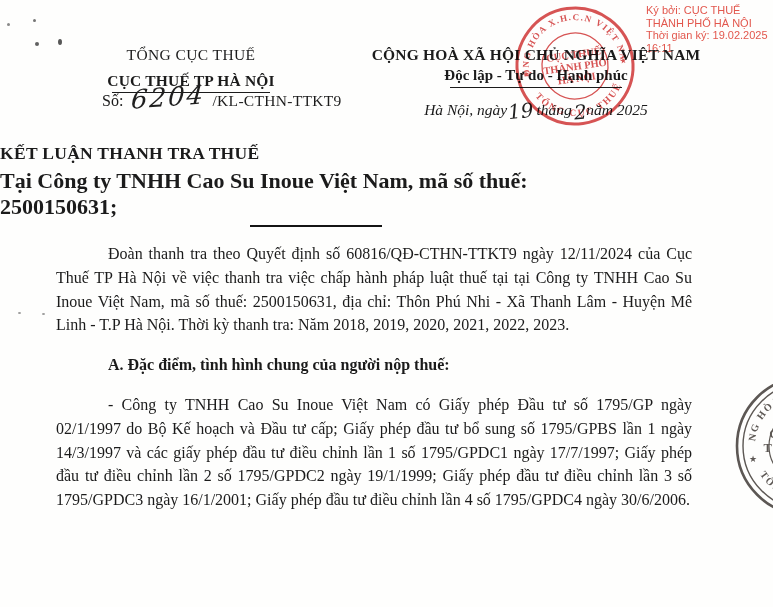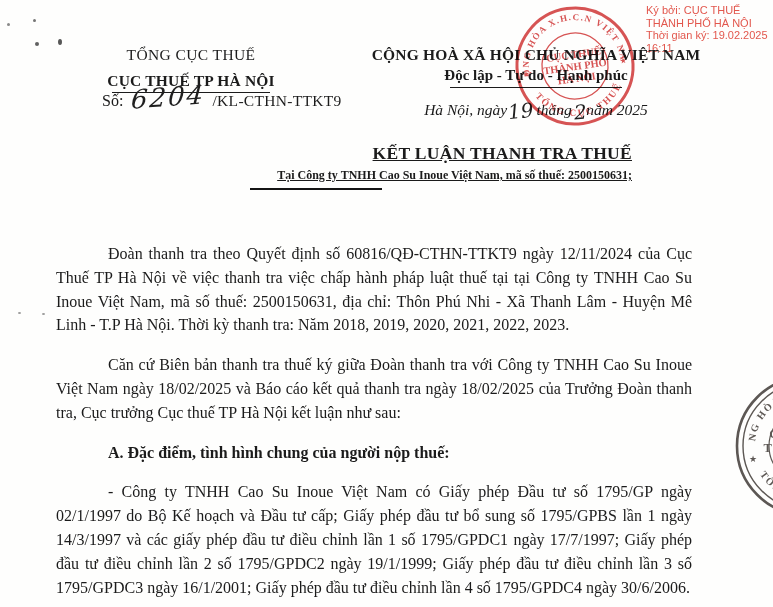--- a/index.html
+++ b/index.html
@@ -34,23 +34,23 @@
   .hright .l1{font-size:15.5px;font-weight:bold;letter-spacing:.2px;}
   .hright .l2{font-size:15px;font-weight:bold;margin-top:3px;}
   .hright .rule{width:172px;margin:3px auto 0;border-top:1.6px solid #1b1b1b;}
   .dateline{margin-top:13px;font-style:italic;font-size:15.5px;white-space:nowrap;}
   .hw-day{display:inline-block;font-size:20px;line-height:14px;margin:0 -1px 0 -3px;
           transform:rotate(-6deg);vertical-align:-3px;}
   .hw-month{display:inline-block;font-size:20px;line-height:14px;margin:0 -4px 0 -2px;
           transform:rotate(-4deg);vertical-align:-4px;}
 
   
-  .titleblock{left:0;top:143px;width:632px;text-align:right;text-decoration:underline;}
+  .titleblock{left:0;top:143px;width:632px;text-align:left;}
   .titleblock .t1{font-size:17.5px;font-weight:bold;letter-spacing:.3px;}
-  .titleblock .t2{font-size:12px;font-weight:bold;margin-top:4px;}
+  .titleblock .t2{font-size:22px;font-weight:bold;margin-top:4px;}
   .titleblock .sep{width:132px;margin:5px auto 0;border-top:2px solid #141414;}
 
   
   .bodytext{left:40px;top:226px;width:668px;font-size:16px;line-height:23.8px;
             text-align:justify;}
   .bodytext p{margin:16px;text-indent:52px;}
   .bodytext p.bold{font-weight:bold;}
 
   
   .stamp-red{left:498px;top:-5px;opacity:.88;mix-blend-mode:multiply;}
@@ -149,16 +149,15 @@
 </svg>
 
 <div class="abs titleblock">
   <div class="t1">KẾT LUẬN THANH TRA THUẾ</div>
   <div class="t2">Tại Công ty TNHH Cao Su Inoue Việt Nam, mã số thuế: 2500150631;</div>
   <div class="sep"></div>
 </div>
 
 <div class="abs bodytext">
   <p>Đoàn thanh tra theo Quyết định số 60816/QĐ-CTHN-TTKT9 ngày 12/11/2024 của Cục Thuế TP Hà Nội về việc thanh tra việc chấp hành pháp luật thuế tại tại Công ty TNHH Cao Su Inoue Việt Nam, mã số thuế: 2500150631, địa chỉ: Thôn Phú Nhi - Xã Thanh Lâm - Huyện Mê Linh - T.P Hà Nội. Thời kỳ thanh tra: Năm 2018, 2019, 2020, 2021, 2022, 2023.</p>
-  <p>Căn cứ Biên bản thanh tra thuế ký giữa Đoàn thanh tra với Công ty TNHH Cao Su Inoue Việt Nam ngày 18/02/2025 và Báo cáo kết quả thanh tra ngày 18/02/2025 của Trưởng Đoàn thanh tra, Cục trưởng Cục thuế TP Hà Nội kết luận như sau:</p>
   <p class="bold">A. Đặc điểm, tình hình chung của người nộp thuế:</p>
   <p>- Công ty TNHH Cao Su Inoue Việt Nam có Giấy phép Đầu tư số 1795/GP ngày 02/1/1997 do Bộ Kế hoạch và Đầu tư cấp; Giấy phép đầu tư bổ sung số 1795/GPBS lần 1 ngày 14/3/1997 và các giấy phép đầu tư điều chỉnh lần 1 số 1795/GPDC1 ngày 17/7/1997; Giấy phép đầu tư điều chỉnh lần 2 số 1795/GPDC2 ngày 19/1/1999; Giấy phép đầu tư điều chỉnh lần 3 số 1795/GPDC3 ngày 16/1/2001; Giấy phép đầu tư điều chỉnh lần 4 số 1795/GPDC4 ngày 30/6/2006.</p>
 </div>
 
 </body></html>

